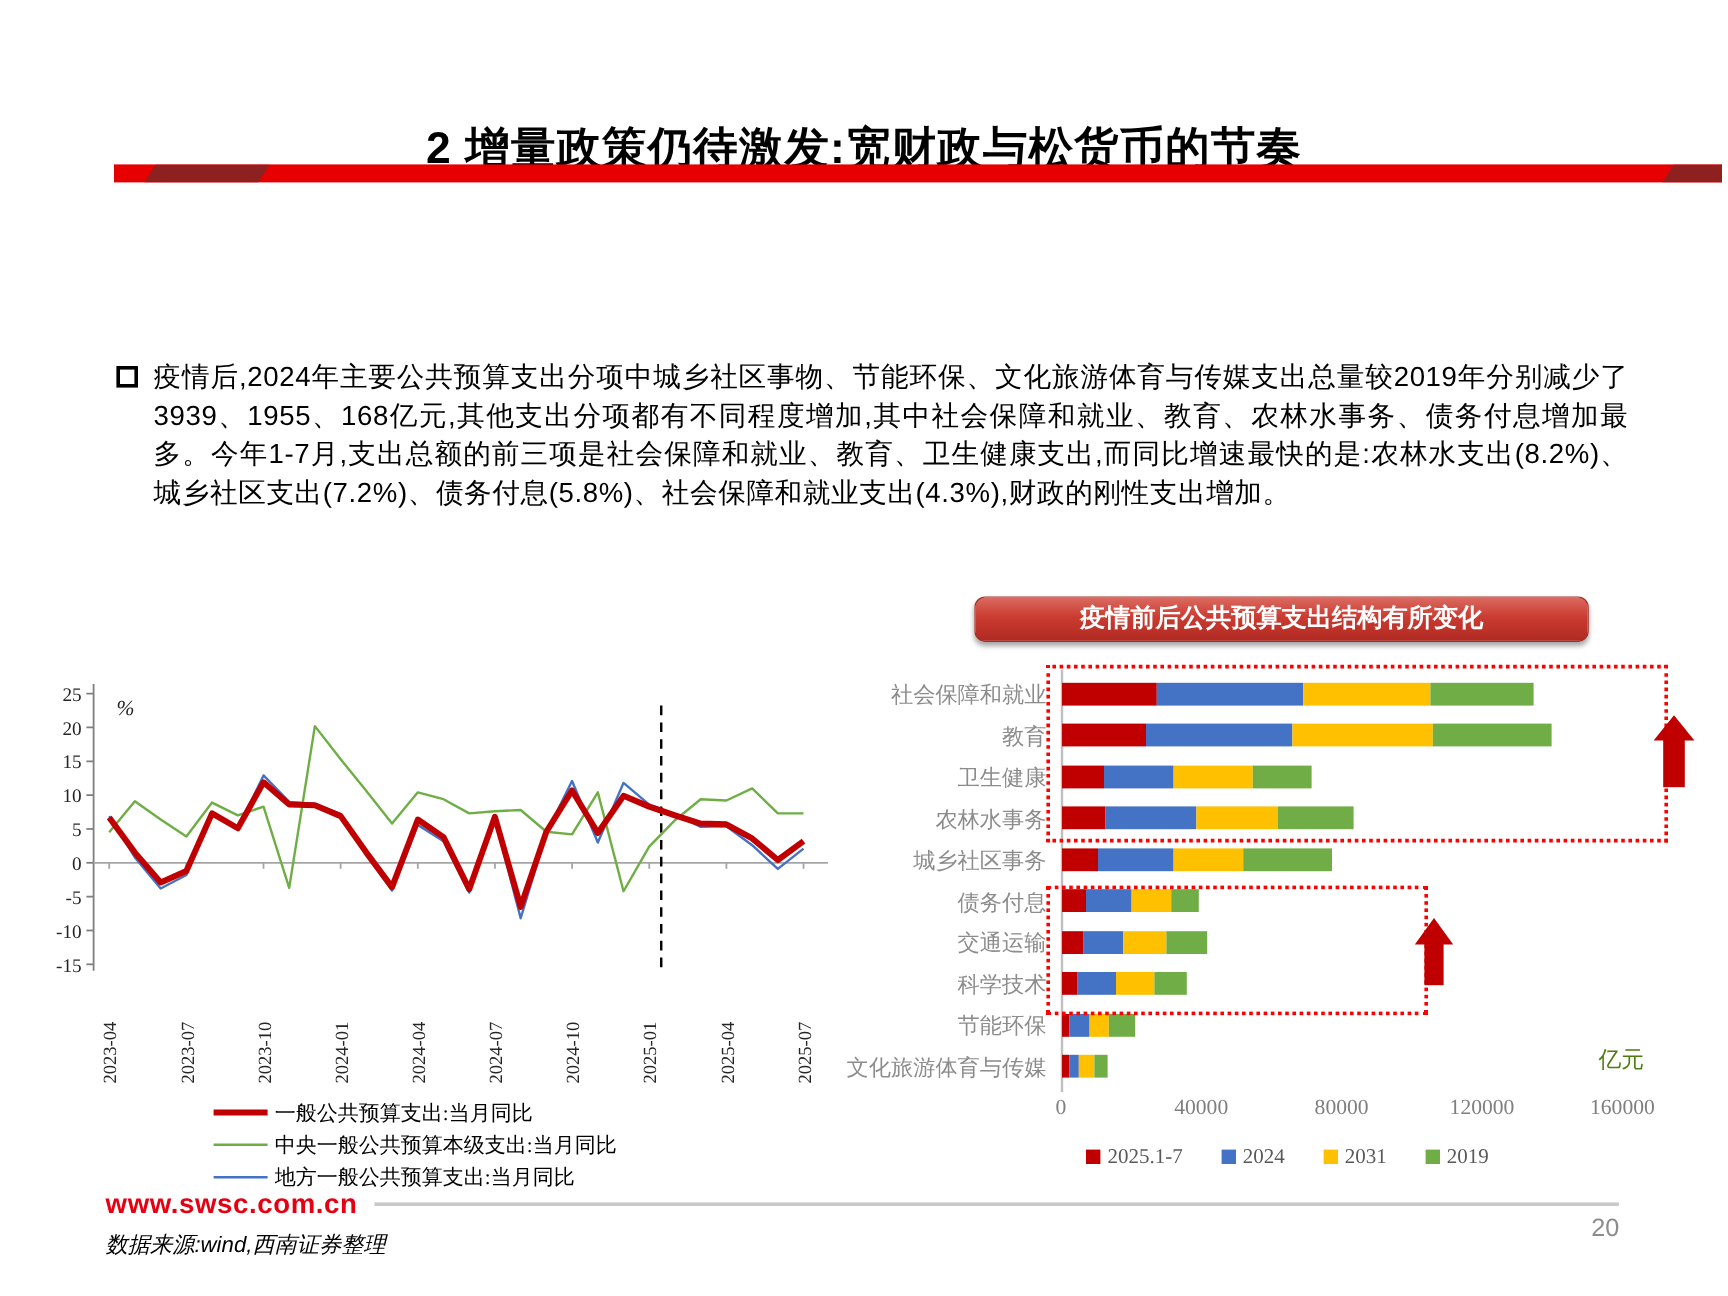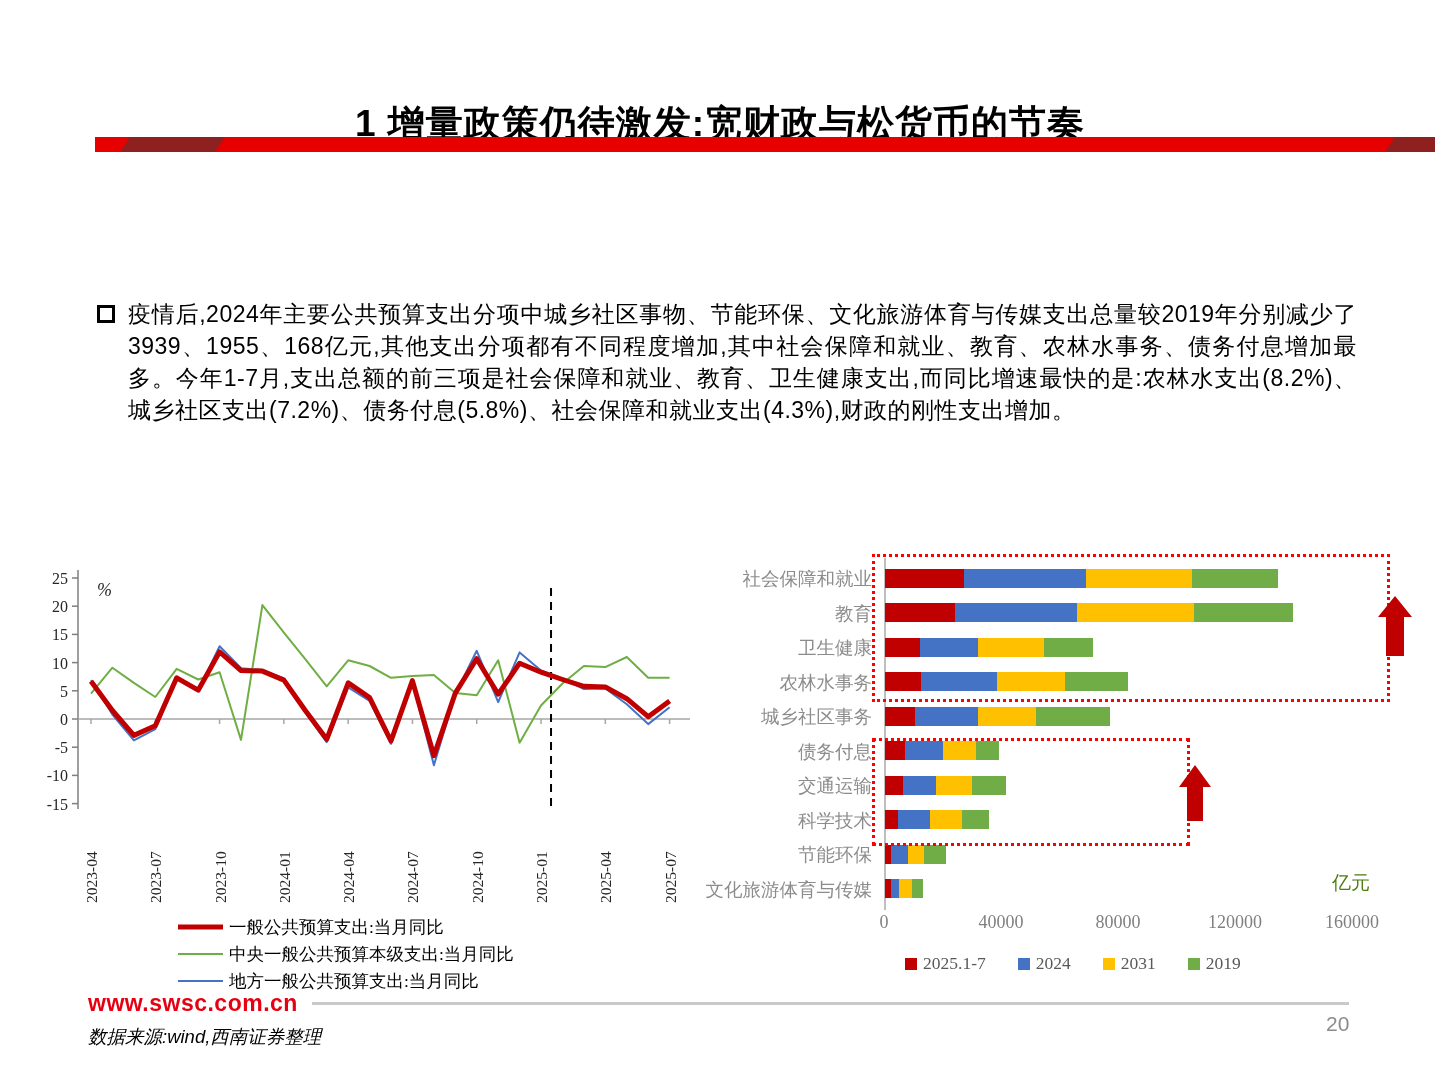--- a/index.html
+++ b/index.html
@@ -49,33 +49,34 @@
   .f-url{position:absolute;left:88px;top:990px;font-size:23px;font-weight:bold;color:#E60012;letter-spacing:.5px;}
   .f-line{position:absolute;left:312px;top:1002px;width:1037px;height:3px;background:#C9C9C9;}
   .f-src{position:absolute;left:88px;top:1024px;font-size:18.5px;font-style:italic;color:#000;}
   .f-page{position:absolute;left:1326px;top:1012px;font-size:21px;color:#8C8C8C;}
 </style>
 </head>
 <body>
 
 <div class="slide">
 
-  <h1 class="title">1 增量政策仍待激发:宽财政与松货币的节奏</h1>
+  <h1 class="title">2 增量政策仍待激发:宽财政与松货币的节奏</h1>
 
   <div class="banner">
     <div class="dk1"></div>
     <div class="dk2"></div>
   </div>
 
 
   <div class="bullet" style="top:298px">
     <span class="marker"></span>
     <div class="btext"><span>疫情后,2024年主要公共预算支出分项中城乡社区事物、节能环保、文化旅游体育与传媒支出总量较2019年分别减少了3939、1955、168亿元,其他支出分项都有不同程度增加,其中社会保障和就业、教育、农林水事务、债务付息增加最多。今年1-7月,支出总额的前三项是社会保障和就业、教育、卫生健康支出,而同比增速最快的是:农林水支出(8.2%)、城乡社区支出(7.2%)、债务付息(5.8%)、社会保障和就业支出(4.3%),财政的刚性支出增加。</span></div>
   </div>
 
+  <div id="hdrR" class="hdr">疫情前后公共预算支出结构有所变化</div>
 
   <svg id="lineChart" width="700" height="452" viewBox="0 555 700 452">
       <line x1="78" y1="570" x2="78" y2="809" stroke="#7F7F7F" stroke-width="1.5"></line>
       <line x1="72" y1="578" x2="78" y2="578" stroke="#7F7F7F" stroke-width="1.5"></line>
       <text x="68" y="584" text-anchor="end" font-size="16" fill="#262626" font-family="&quot;Liberation Serif&quot;,&quot;DejaVu Serif&quot;,serif">25</text>
       <line x1="72" y1="606.2" x2="78" y2="606.2" stroke="#7F7F7F" stroke-width="1.5"></line>
       <text x="68" y="612.2" text-anchor="end" font-size="16" fill="#262626" font-family="&quot;Liberation Serif&quot;,&quot;DejaVu Serif&quot;,serif">20</text>
       <line x1="72" y1="634.4" x2="78" y2="634.4" stroke="#7F7F7F" stroke-width="1.5"></line>
       <text x="68" y="640.4" text-anchor="end" font-size="16" fill="#262626" font-family="&quot;Liberation Serif&quot;,&quot;DejaVu Serif&quot;,serif">15</text>
       <line x1="72" y1="662.6" x2="78" y2="662.6" stroke="#7F7F7F" stroke-width="1.5"></line>

